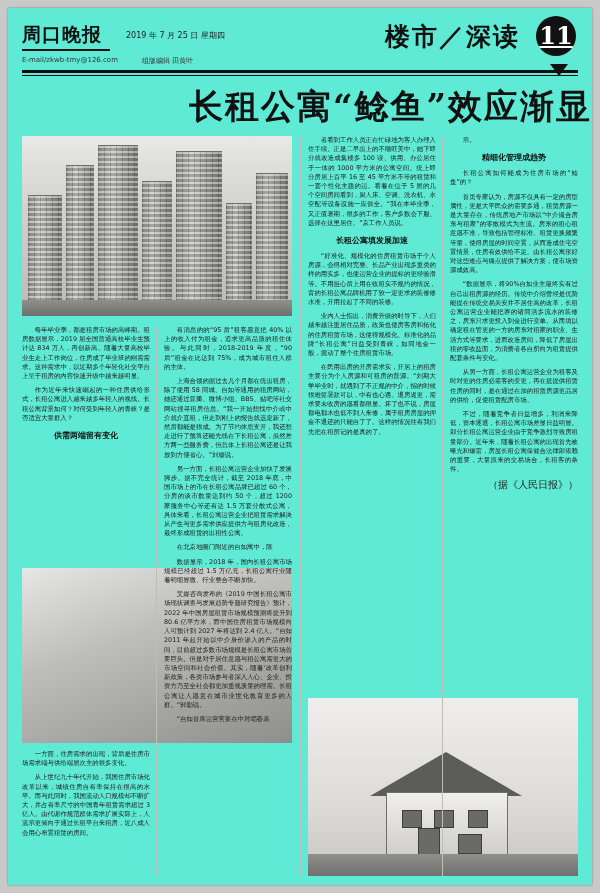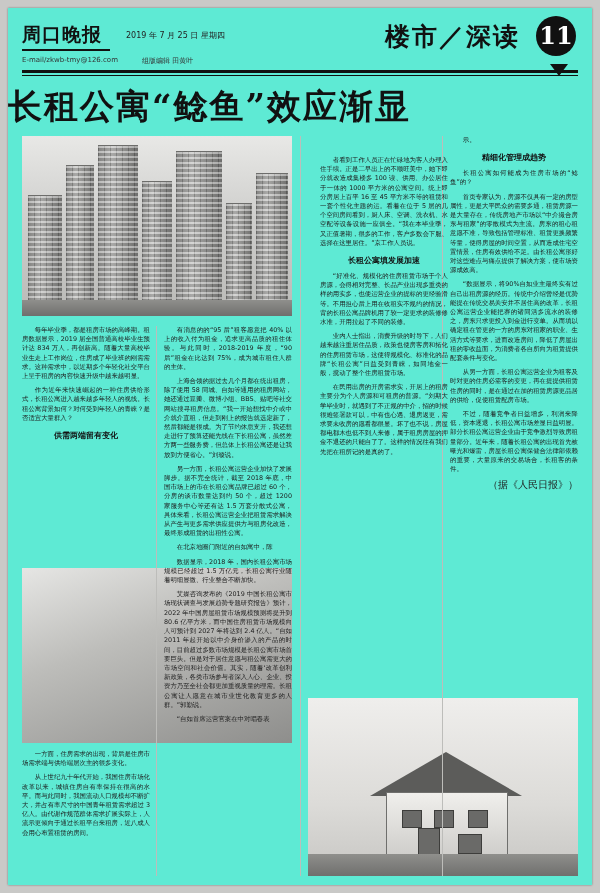--- a/index.html
+++ b/index.html
@@ -38,36 +38,36 @@
     position:absolute;left:118px;top:48px;font-size:7px;color:#333;white-space:nowrap;padding-left:16px;
   }
   .section-title{
     position:absolute;right:72px;top:12px;
     font-family:"DejaVu Serif","Liberation Serif",serif;
     font-size:25px;font-weight:bold;color:#111;letter-spacing:2px;white-space:nowrap;
   }
   .page-number{
     position:absolute;right:16px;top:8px;width:40px;height:40px;border-radius:50%;
     background:#111;color:#fff;font-family:"DejaVu Serif","Liberation Serif",serif;
-    font-size:24px;font-weight:bold;line-height:40px;text-align:center;
+    font-size:24px;font-weight:bold;line-height:40px;text-align:center;text-decoration:underline;
   }
   .head-rule{
     position:absolute;left:14px;top:62px;width:556px;height:3px;background:#111;
   }
   .head-rule2{
     position:absolute;left:14px;top:67px;width:556px;height:1px;background:#111;
   }
   .head-mark{
     position:absolute;right:24px;top:56px;width:0;height:0;
     border-left:9px solid transparent;border-right:9px solid transparent;
     border-top:12px solid #111;
   }
   
   .headline{
-    position:absolute;left:0;top:76px;width:584px;text-align:left;
+    position:absolute;left:0;top:76px;width:584px;text-align:right;
     font-family:"DejaVu Serif","Liberation Serif",serif;
     font-size:34px;font-weight:bold;color:#111;letter-spacing:2px;
     white-space:nowrap;
   }
   
   .photo{
     position:absolute;overflow:hidden;background:#9a9a98;
   }
   .photo-top{
     left:14px;top:128px;width:270px;height:180px;
@@ -127,21 +127,21 @@
   }
   .col p{margin:0 0 5px 0;text-indent:2em;}
   .subhead{
     font-family:"DejaVu Serif","Liberation Serif",serif;
     font-weight:bold;font-size:8px;line-height:13px;color:#111;
     text-align:center;margin:6px 0 5px 0;text-indent:0;
   }
   #c1{left:14px;top:318px;width:128px;height:236px;}
   #c1b{left:14px;top:742px;width:128px;height:126px;}
   #c2{left:156px;top:318px;width:128px;height:550px;}
-  #c3{left:312px;top:128px;width:128px;height:555px;margin-top:20px;}
+  #c3{left:300px;top:128px;width:128px;height:555px;}
   #c4{left:442px;top:128px;width:128px;height:555px;}
   .col-rule{position:absolute;width:1px;background:#bdbdba;}
   .source{text-align:right;text-indent:0;margin-top:6px;font-size:10px;}
 </style>
 </head>
 <body>
 
 <div class="page">
 
   <div class="masthead">

